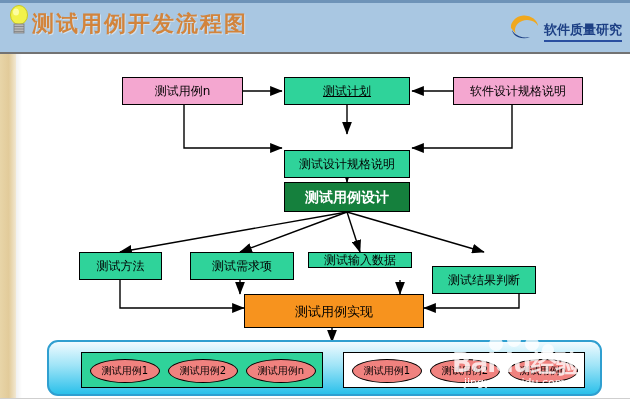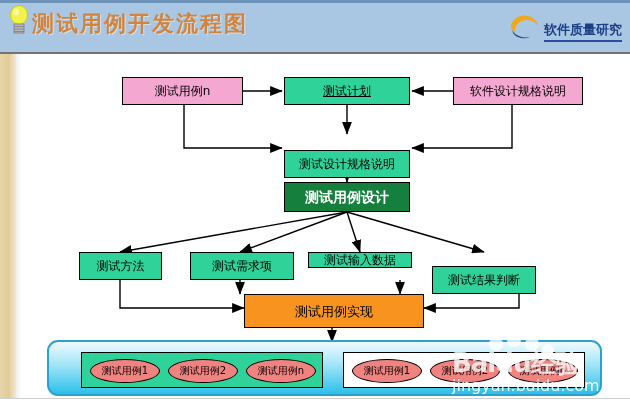--- a/index.html
+++ b/index.html
@@ -107,22 +107,22 @@
     pointer-events:none;
   }
   .wm-big{
     position:absolute;left:0;top:10px;
     font-size:26px;font-weight:bold;
     color:rgba(255,255,255,0.78);
     letter-spacing:-1px;
     white-space:nowrap;
   }
   .wm-small{
-    position:absolute;left:0;top:40px;
-    font-size:16px;color:rgba(255,255,255,0.92);
+    position:absolute;left:12px;top:40px;
+    font-size:11px;color:rgba(255,255,255,0.92);
     white-space:nowrap;
   }
   .wm-dots{position:absolute;left:28px;top:0px;}
   .bottom-strip{
     position:absolute;left:0;top:398px;width:630px;height:20px;
     background:#ffffff;border-top:1px solid #cfcfcf;
   }
 </style>
 </head>
 <body>

